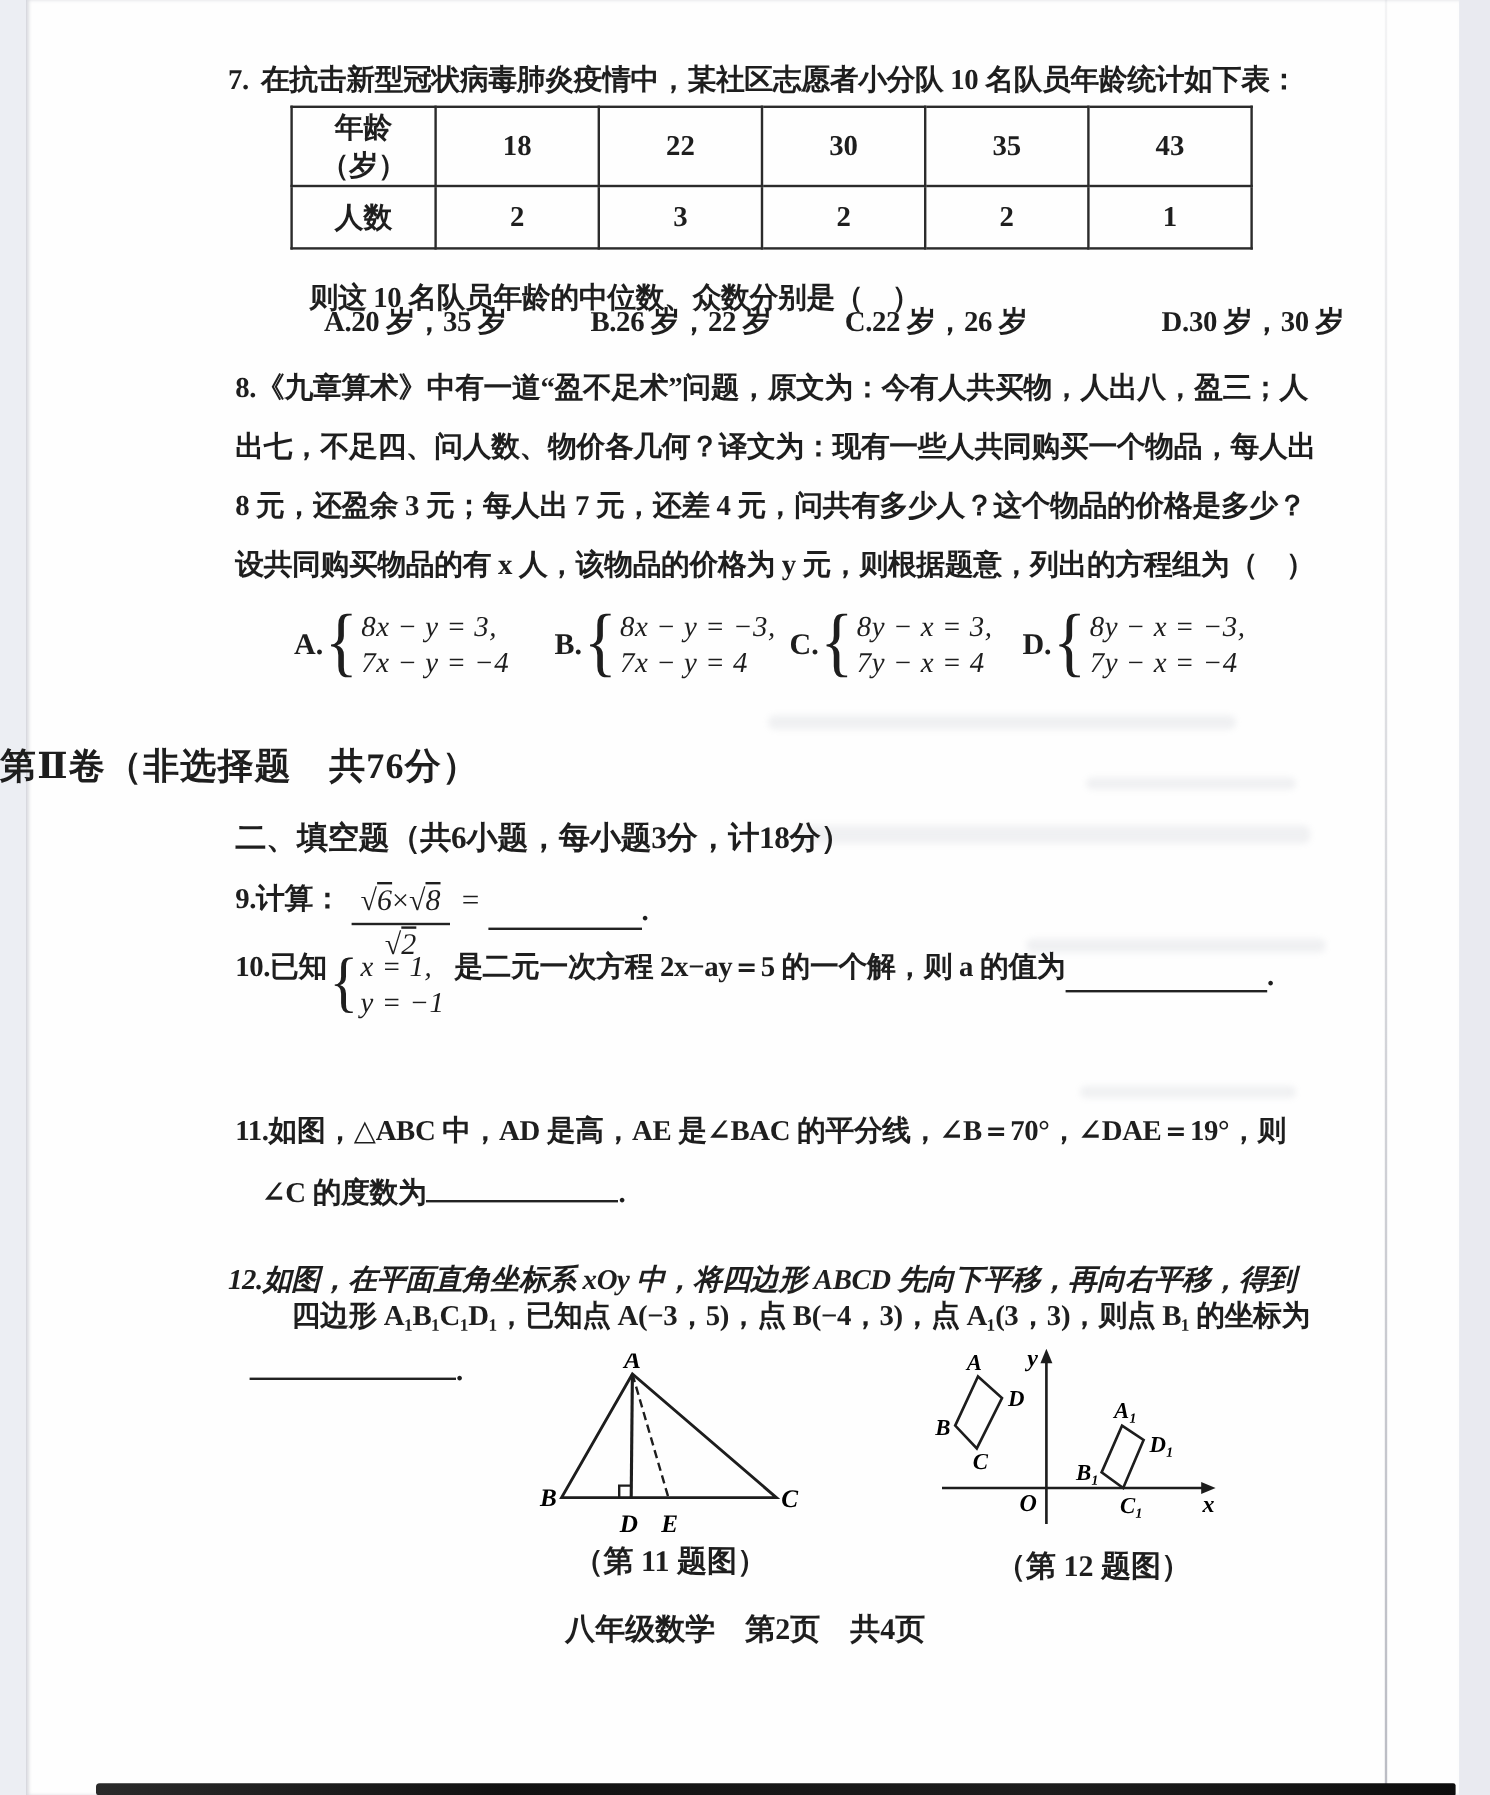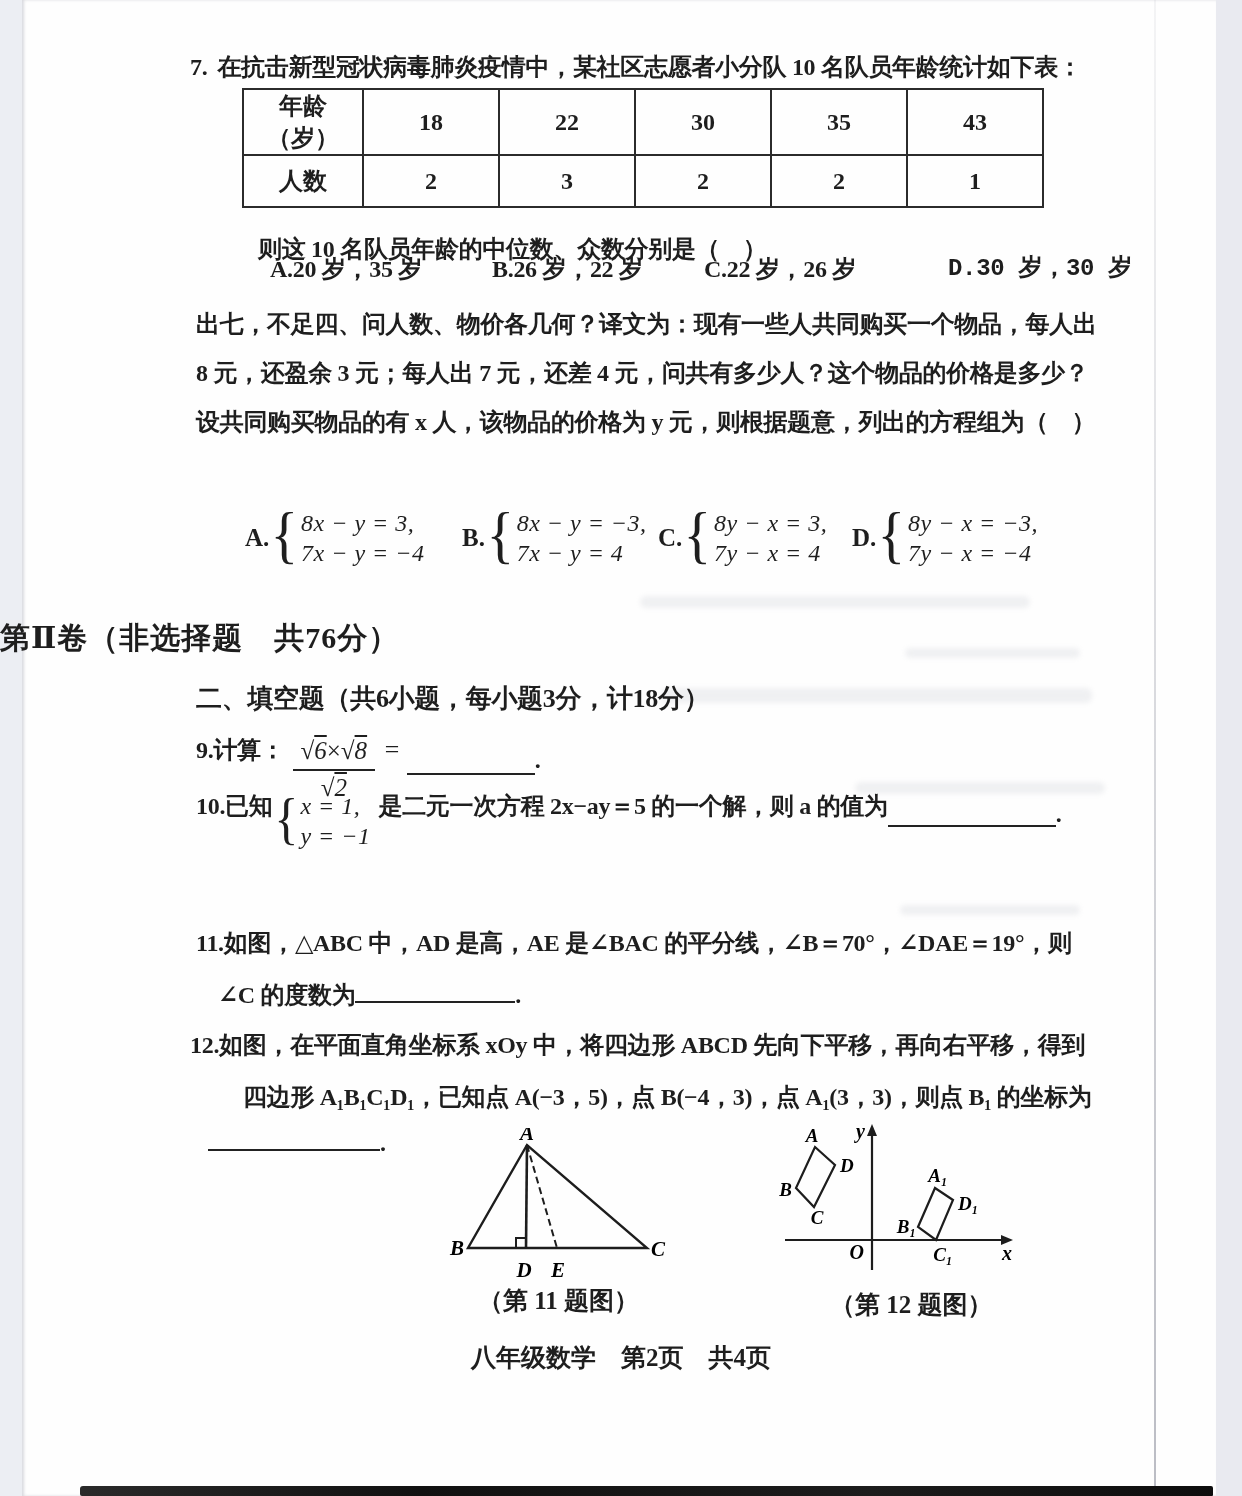--- a/index.html
+++ b/index.html
@@ -82,23 +82,24 @@
     <td class="dcol">1</td>
   </tr>
 </tbody>
   </table>
 
 <div class="abs cn" style="left:258px;top:214px;margin-top:20px;">则这 10 名队员年龄的中位数、众数分别是（　）</div>
 
 <span class="abs cn" style="left:270px;top:254px;">A.20 岁，35 岁</span>
 <span class="abs cn" style="left:492px;top:254px;">B.26 岁，22 岁</span>
 <span class="abs cn" style="left:704px;top:254px;">C.22 岁，26 岁</span>
-<span class="abs cn" style="left:948px;top:254px;font-family:Liberation Mono, monospace;">D.30 岁，30 岁</span>
+<span class="abs cn" style="left:968px;top:254px;">D.30 岁，30 岁</span>
 
 <div class="abs" style="left:196px;top:300px;">
+  <div class="cn" style="line-height:49px;">8.《九章算术》中有一道“盈不足术”问题，原文为：今有人共买物，人出八，盈三；人</div>
   <div class="cn" style="line-height:49px;">出七，不足四、问人数、物价各几何？译文为：现有一些人共同购买一个物品，每人出</div>
   <div class="cn" style="line-height:49px;">8 元，还盈余 3 元；每人出 7 元，还差 4 元，问共有多少人？这个物品的价格是多少？</div>
   <div class="cn" style="line-height:49px;">设共同购买物品的有 x 人，该物品的价格为 y 元，则根据题意，列出的方程组为（　）</div>
 </div>
 
 <div class="abs sys-opt" style="left:245px;top:503px;">
   <span class="olabel">A.</span>
   <span class="brace">{</span>
   <span class="eqcol">
     <div>8x − y = 3,</div>
@@ -158,21 +159,21 @@
   <span class="cn">是二元一次方程 2x−ay＝5 的一个解，则 a 的值为</span>
   <span class="blank" style="width:168px;height:24px;transform:translateY(10px);"></span>
   <span class="cn" style="transform:translateY(8px);">.</span>
 </div>
 
 <div class="abs cn" style="left:196px;top:928px;">11.如图，△ABC 中，AD 是高，AE 是∠BAC 的平分线，∠B＝70°，∠DAE＝19°，则</div>
 <div class="abs cn" style="left:218px;top:980px;">
   <span>∠C 的度数为</span><span class="blank" style="width:160px;"></span><span>.</span>
 </div>
 
-<div class="abs cn" style="left:190px;top:1030px;">12.如图，在平面直角坐标系 xOy 中，将四边形 ABCD 先向下平移，再向右平移，得到</div>
+<div class="abs cn" style="left:190px;top:1052px;font-style:italic;">12.如图，在平面直角坐标系 xOy 中，将四边形 ABCD 先向下平移，再向右平移，得到</div>
 <div class="abs cn" style="left:243px;top:1082px;">四边形 A₁B₁C₁D₁，已知点 A(−3，5)，点 B(−4，3)，点 A₁(3，3)，则点 B₁ 的坐标为</div>
 <div class="abs cn" style="left:208px;top:1128px;">
   <span class="blank" style="width:172px;"></span><span>.</span>
 </div>
 
 <svg class="abs" style="left:448px;top:1128px;" width="220" height="155" viewBox="0 0 220 155">
   <polygon points="79,17 20,120 199,120" fill="none" stroke="#1d1d1d" stroke-width="2.4"></polygon>
   <line x1="79" y1="17" x2="78" y2="120" stroke="#1d1d1d" stroke-width="2.6"></line>
   <line x1="79" y1="17" x2="109" y2="120" stroke="#1d1d1d" stroke-width="2" stroke-dasharray="7,4"></line>
   <polyline points="68,120 68,110 78,110" fill="none" stroke="#1d1d1d" stroke-width="2"></polyline>

